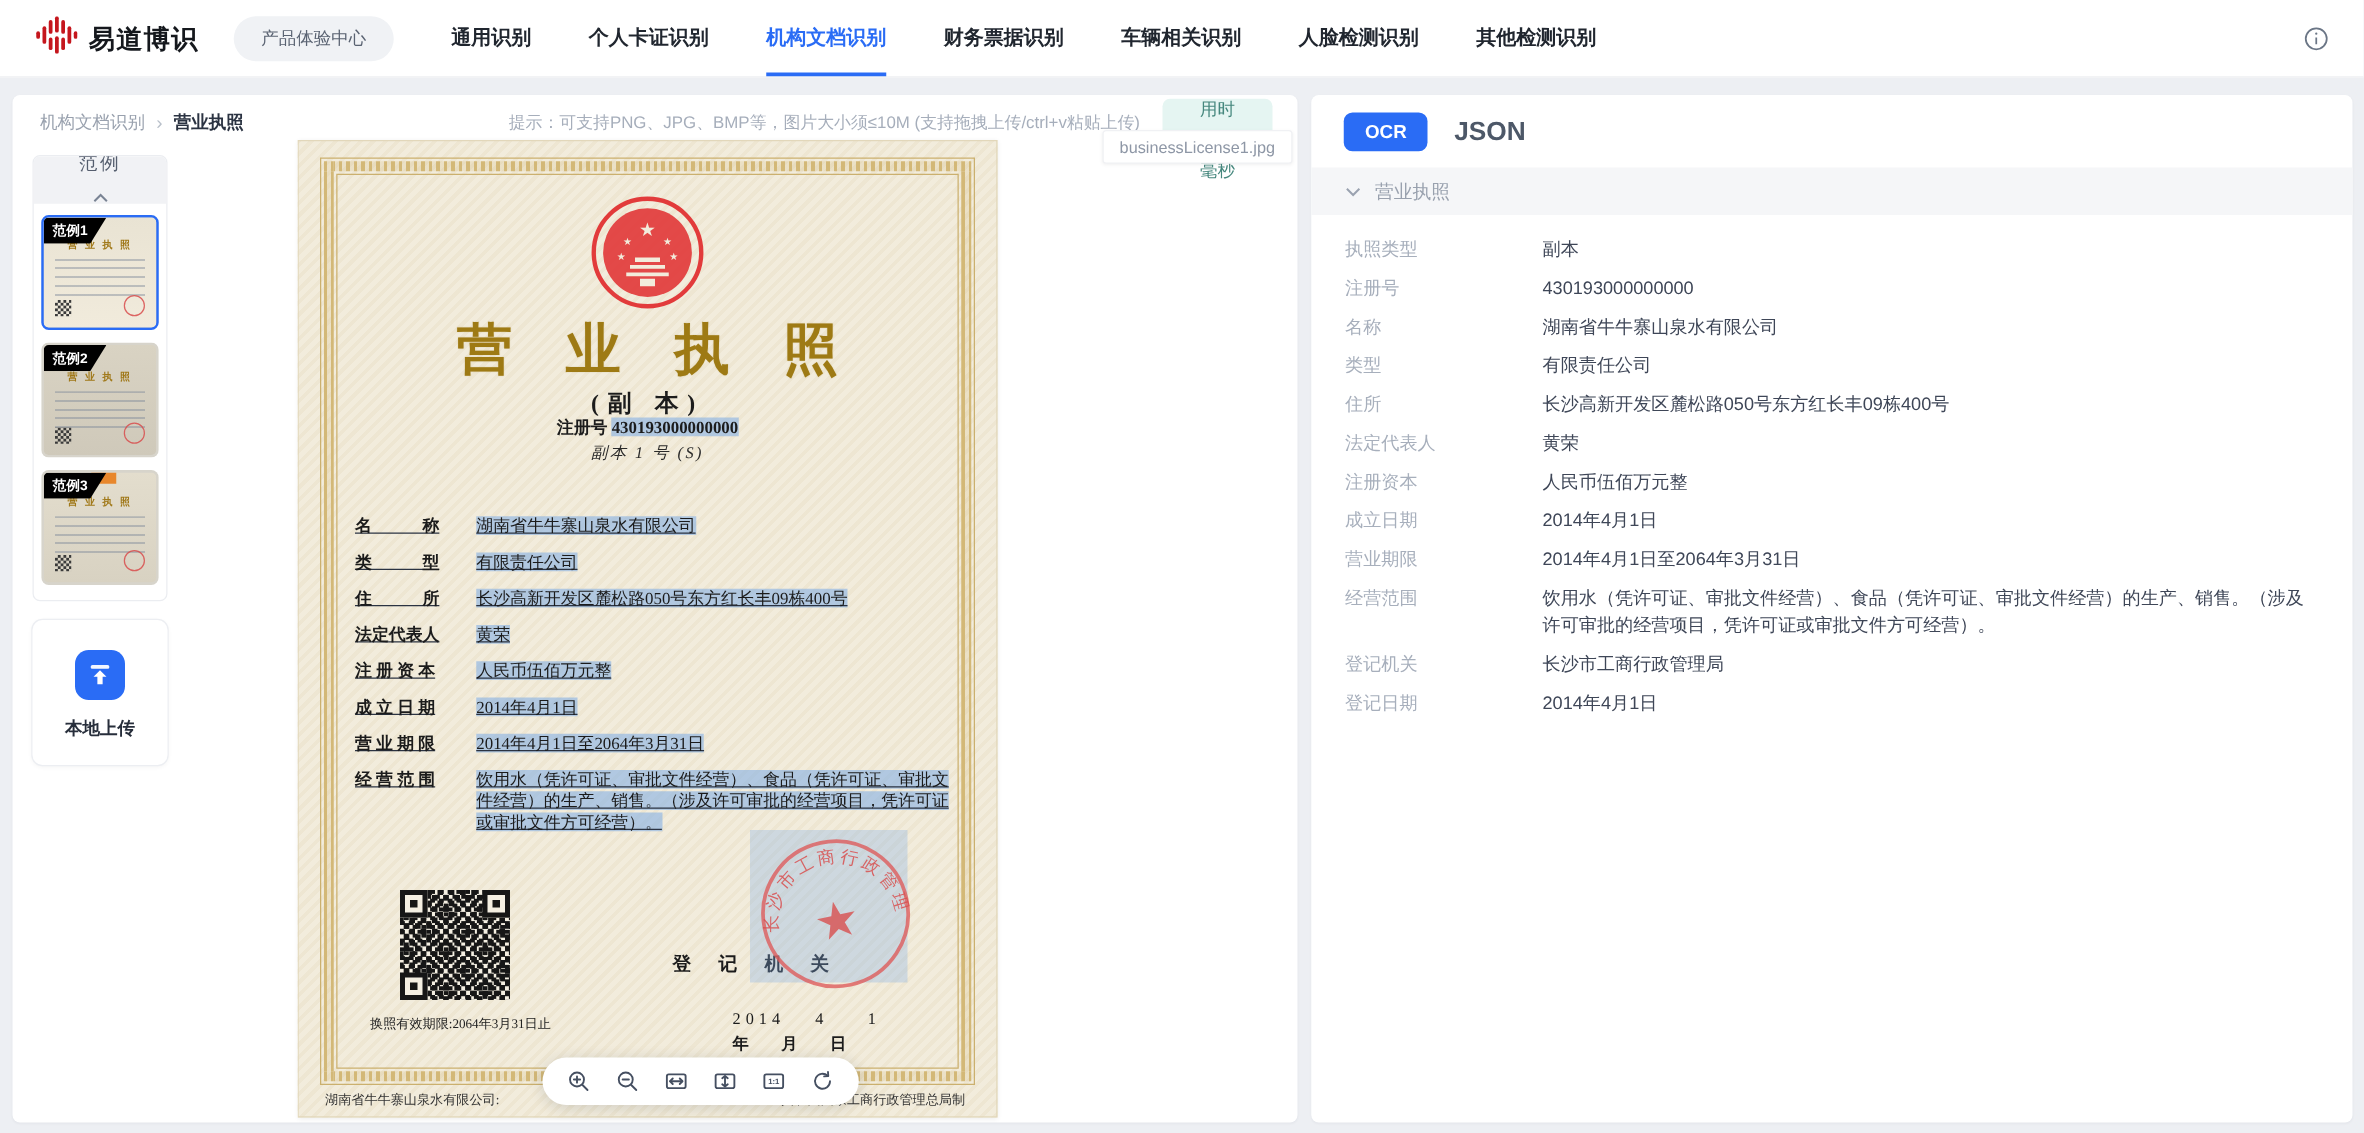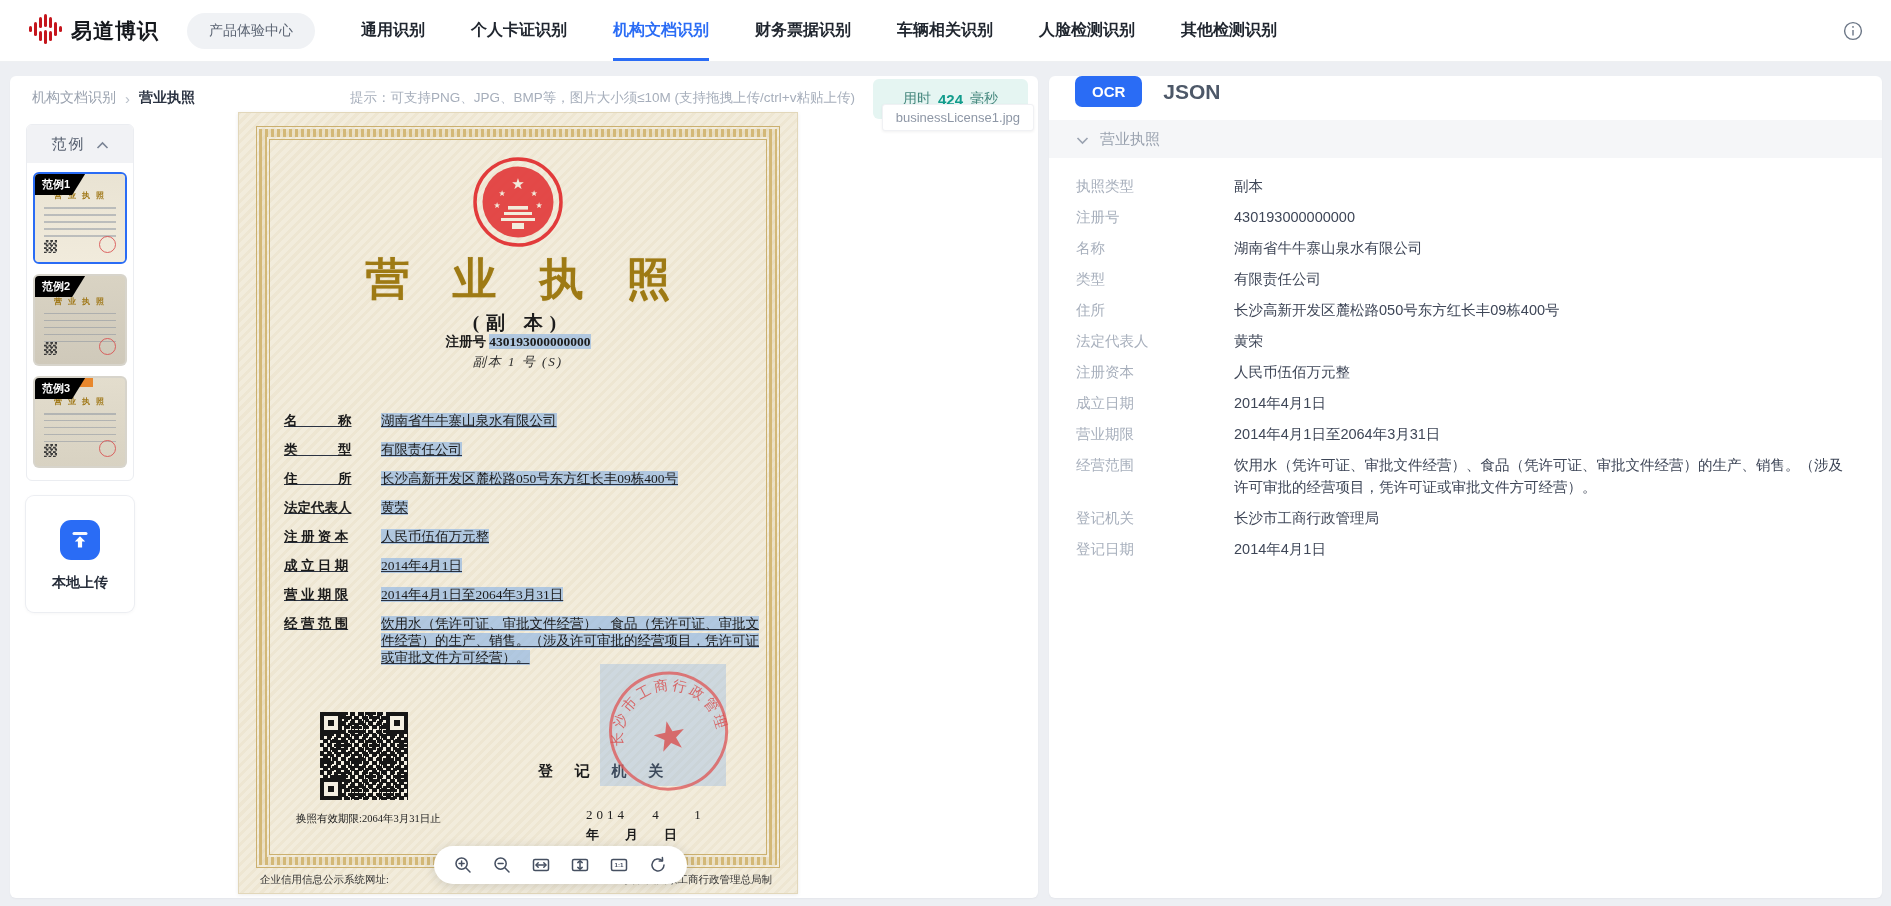--- a/index.html
+++ b/index.html
@@ -40,32 +40,32 @@
   .card-left  { left:10px;  top:76px; width:1028px; height:822px; }
   .card-right { left:1049px; top:76px; width:833px;  height:822px; overflow:hidden; }
   
   .lc-header { height:44px; display:flex; align-items:center; padding-left:22px; }
   .breadcrumb { font-size:14px; display:flex; align-items:center; white-space:nowrap; }
   .breadcrumb .parent { color:#99a1ae; cursor:pointer; }
   .breadcrumb .sep { margin:0 9px; color:#b9c0ca; font-size:15px; }
   .breadcrumb .cur { color:#2b3342; font-weight:700; }
   .tip { margin-left:auto; margin-right:18px; font-size:13.5px; color:#a6aebb; white-space:nowrap; }
   .time-box {
-    height:40px; margin:2px 10px 0 0; display:flex; align-items:center;
+    height:40px; margin:2px 20px 0 0; display:flex; align-items:center;
     background:#e5f5f2; border-radius:6px; padding:0 30px; gap:7px;
-    font-size:14px; color:#45877d; white-space:nowrap;
+    font-size:14px; color:#45877d; white-space:nowrap;flex-direction:column;
   }
   .time-box .val { color:#12a austin;}
   .time-box .val { color:#129c8c; font-weight:800; font-size:15px; }
   
   .sidebar { position:absolute; left:16px; top:48px; width:108px; }
   .panel { border:1px solid #ebedf1; border-radius:6px; background:#fff; overflow:hidden; }
   .panel-header {
     height:38px; background:#f1f2f5; display:flex; align-items:center; justify-content:center;
-    gap:10px; color:#555e6e; font-size:15px; letter-spacing:2px; cursor:pointer;
+    gap:10px; color:#555e6e; font-size:15px; letter-spacing:2px; cursor:pointer;flex-direction:column;
   }
   .thumbs { padding:9px 6px 2px; }
   .thumb {
     position:relative; width:94px; height:92px; border-radius:6px; margin-bottom:10px;
     overflow:hidden; cursor:pointer; border:2px solid transparent; background:#d7d4cb;
   }
   .thumb.selected { border-color:#2a6cf5; }
   .badge {
     position:absolute; top:0; left:0; z-index:3; background:#000000; color:#fff;
     font-size:11px; font-weight:700; padding:3px 15px 3px 7px;
@@ -133,21 +133,21 @@
   .ldate-units { position:absolute; left:348px; top:714px; font-size:13px; font-weight:700; color:#1b1b1b; }
   .lfoot-l { position:absolute; left:22px; bottom:7px; font-size:10.5px; color:#333; }
   .lfoot-r { position:absolute; right:26px; bottom:7px; font-size:10.5px; color:#333; }
   .img-toolbar {
     position:absolute; left:424px; top:770px; z-index:8;
     display:flex; align-items:center; gap:21px; background:#fff;
     padding:10px 20px; border-radius:24px; box-shadow:0 2px 12px rgba(31,45,61,.16);
   }
   .tbtn { display:flex; cursor:pointer; }
   
-  .tabs-row { display:flex; align-items:center; padding:0 26px 13px; }
+  .tabs-row { display:flex; align-items:center; padding:14px 26px 13px; }
   .tab-ocr { background:#2a6cf5; color:#fff; font-size:15px; font-weight:700;
              padding:7px 17px; border-radius:7px; cursor:pointer; }
   .tab-json { margin-left:21px; color:#4d5868; font-size:21px; font-weight:600; cursor:pointer; }
   .section-bar { height:38px; background:#f5f6f8; display:flex; align-items:center;
                  padding:0 27px; gap:11px; color:#99a1ae; font-size:15px; cursor:pointer; }
   .fields { padding:12px 27px; }
   .frow { display:flex; padding:4.5px 0; font-size:14.5px; line-height:22px; }
   .flabel { width:158px; flex:none; color:#a7afbc; }
   .fvalue { color:#3e4657; max-width:645px; }
 </style>
@@ -333,21 +333,21 @@
         <circle cx="63" cy="63" r="58" fill="none" stroke="#dd5c5c" stroke-width="3" opacity=".8"></circle>
         <path id="stamp-arc" d="M 15 70 A 48 48 0 1 1 111 70" fill="none"></path>
         <text font-size="14" fill="#d94f4f" opacity=".85" letter-spacing="3">
           <textPath href="#stamp-arc" startOffset="2">长沙市工商行政管理局</textPath>
         </text>
         <text x="63" y="82" font-size="40" fill="#d94f4f" opacity=".8" text-anchor="middle">★</text>
       </svg>
     </div>
     <div class="ldate">2014　 4 　 1</div>
     <div class="ldate-units">年　　月　　日</div>
-    <div class="lfoot-l">企业信用信息公示系统网址:</div>
+    <div class="lfoot-l">湖南省牛牛寨山泉水有限公司:</div>
     <div class="lfoot-r">共和国国家工商行政管理总局制</div>
   </div>
 
   <div class="img-toolbar">
     <span class="tbtn">
       <svg width="18" height="18" viewBox="0 0 18 18" fill="none" stroke="#454f61" stroke-width="1.5" stroke-linecap="round">
         <circle cx="7.6" cy="7.6" r="5.6"></circle>
           <line x1="11.8" y1="11.8" x2="16" y2="16"></line>
         <line x1="5.1" y1="7.6" x2="10.1" y2="7.6"></line>
           <line x1="7.6" y1="5.1" x2="7.6" y2="10.1"></line>

